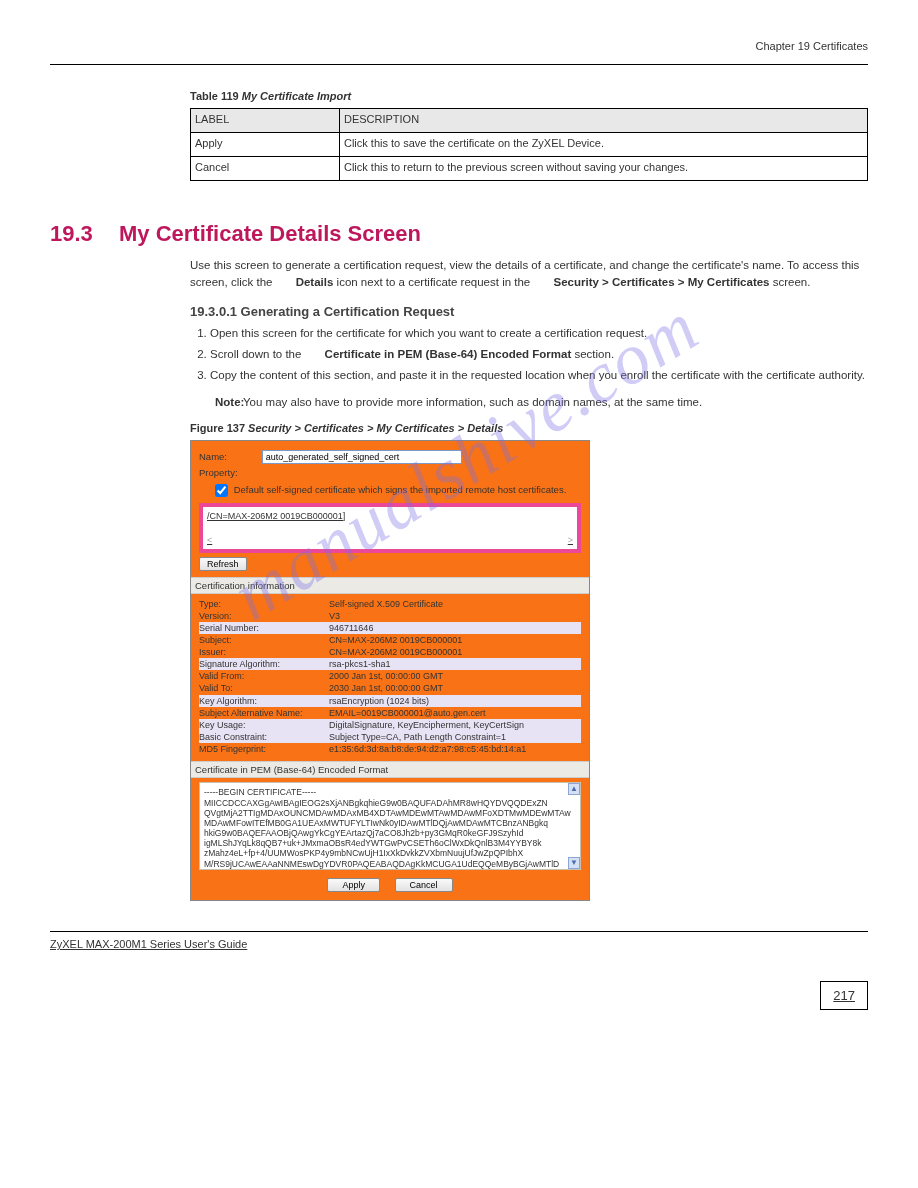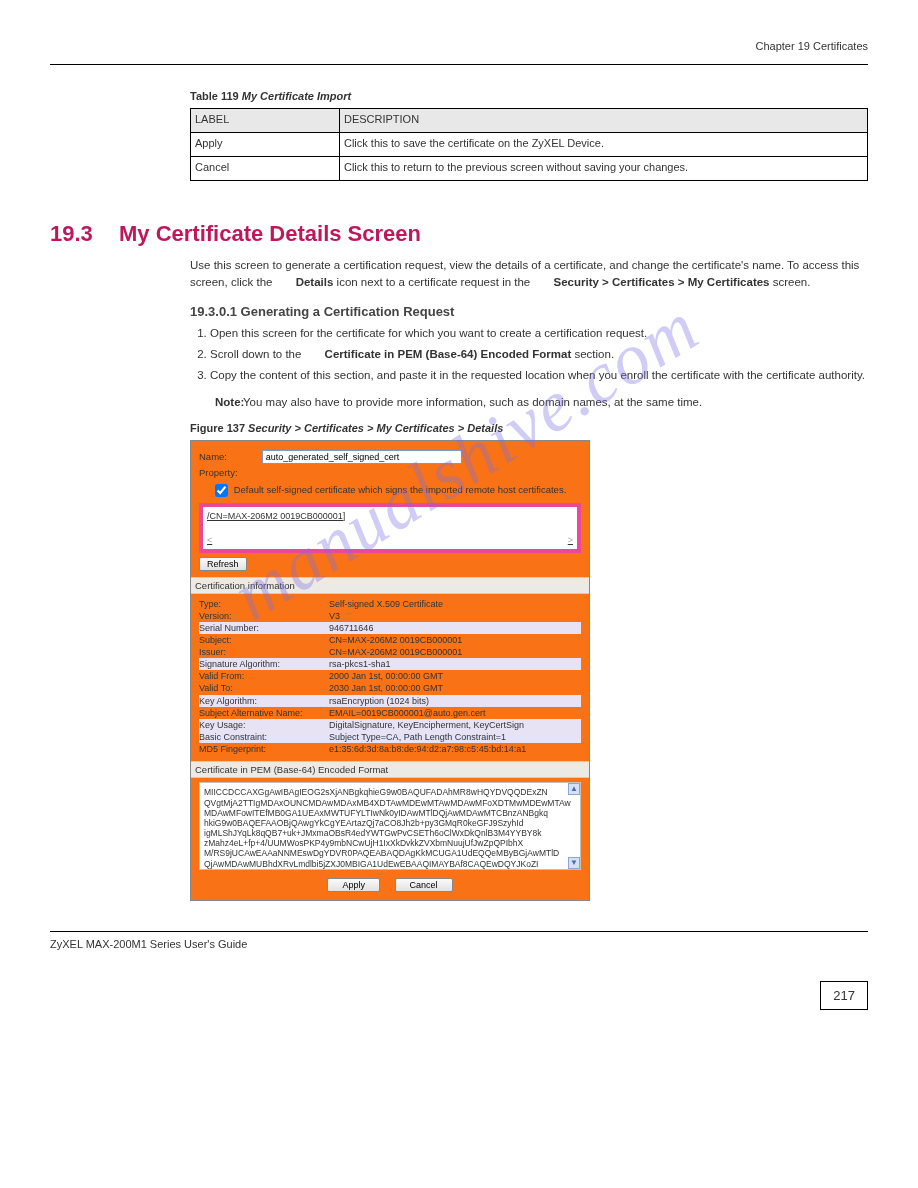--- a/index.html
+++ b/index.html
@@ -170,20 +170,21 @@
 
   .footer-line {
     border-top: 1.5px solid #000;
     margin-top: 30px;
   }
   .footer-row {
     display: flex;
     justify-content: space-between;
     align-items: flex-start;
     margin-top: 6px;
+    text-decoration: underline;
   }
   .footer-left { font-size: 11px; }
   .footer-box {
     border: 1px solid #000;
     padding: 6px 12px;
     font-size: 13px;
     margin-top: 43px;
   }
   .watermark {
     position: absolute;
@@ -336,20 +337,21 @@
         <div class="cp-info-row">
             <div class="k">MD5 Fingerprint:</div>
             <div class="v">e1:35:6d:3d:8a:b8:de:94:d2:a7:98:c5:45:bd:14:a1</div>
           </div>
       </div>
 
       <div class="cp-group-title">Certificate in PEM (Base-64) Encoded Format</div>
       <div class="cp-pem">
         <div class="sb-up">▲</div>
         <div class="sb-down2">▼</div>
+        <div>-----BEGIN CERTIFICATE-----</div>
         <div>MIICCDCCAXGgAwIBAgIEOG2sXjANBgkqhieG9w0BAQUFADAhMR8wHQYDVQQDExZN</div>
         <div>QVgtMjA2TTIgMDAxOUNCMDAwMDAxMB4XDTAwMDEwMTAwMDAwMFoXDTMwMDEwMTAw</div>
         <div>MDAwMFowITEfMB0GA1UEAxMWTUFYLTIwNk0yIDAwMTlDQjAwMDAwMTCBnzANBgkq</div>
         <div>hkiG9w0BAQEFAAOBjQAwgYkCgYEArtazQj7aCO8Jh2b+py3GMqR0keGFJ9SzyhId</div>
         <div>igMLShJYqLk8qQB7+uk+JMxmaOBsR4edYWTGwPvCSETh6oClWxDkQnlB3M4YYBY8k</div>
         <div>zMahz4eL+fp+4/UUMWosPKP4y9mbNCwUjH1IxXkDvkkZVXbmNuujUfJwZpQPIbhX</div>
         <div>M/RS9jUCAwEAAaNNMEswDgYDVR0PAQEABAQDAgKkMCUGA1UdEQQeMByBGjAwMTlD</div>
         <div>QjAwMDAwMUBhdXRvLmdlbi5jZXJ0MBIGA1UdEwEBAAQIMAYBAf8CAQEwDQYJKoZI</div>
       </div>
 

